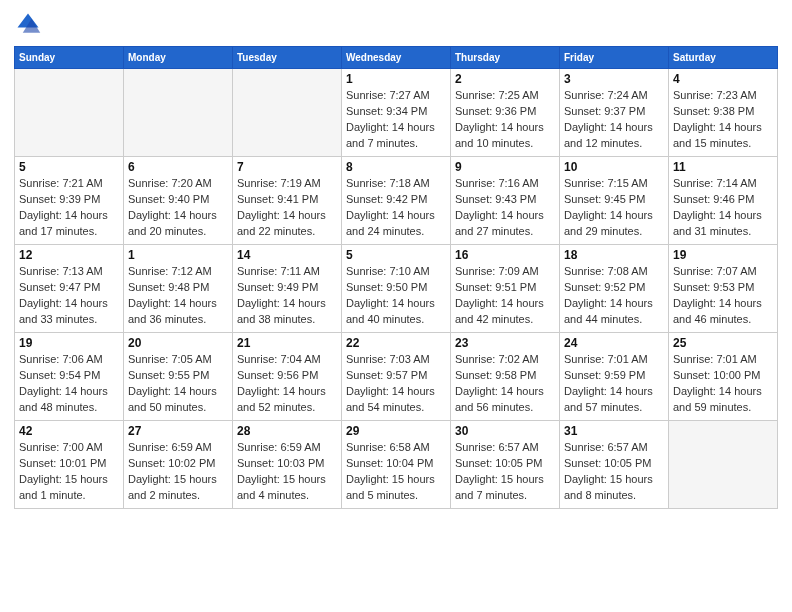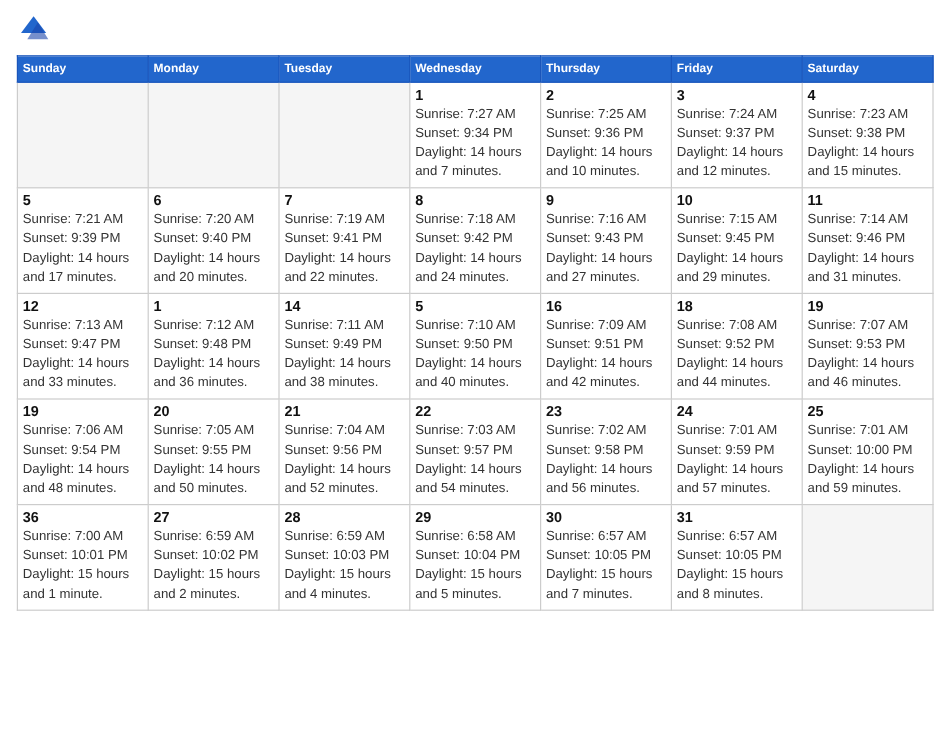--- a/index.html
+++ b/index.html
@@ -223,21 +223,21 @@
             <div class="day-num">24</div>
             <div class="day-info">Sunrise: 7:01 AM<br>Sunset: 9:59 PM<br>Daylight: 14 hours<br>and 57 minutes.</div>
           </td>
           <td>
             <div class="day-num">25</div>
             <div class="day-info">Sunrise: 7:01 AM<br>Sunset: 10:00 PM<br>Daylight: 14 hours<br>and 59 minutes.</div>
           </td>
         </tr>
         <tr>
           <td>
-            <div class="day-num">36</div>
+            <div class="day-num">42</div>
             <div class="day-info">Sunrise: 7:00 AM<br>Sunset: 10:01 PM<br>Daylight: 15 hours<br>and 1 minute.</div>
           </td>
           <td>
             <div class="day-num">27</div>
             <div class="day-info">Sunrise: 6:59 AM<br>Sunset: 10:02 PM<br>Daylight: 15 hours<br>and 2 minutes.</div>
           </td>
           <td>
             <div class="day-num">28</div>
             <div class="day-info">Sunrise: 6:59 AM<br>Sunset: 10:03 PM<br>Daylight: 15 hours<br>and 4 minutes.</div>
           </td>

